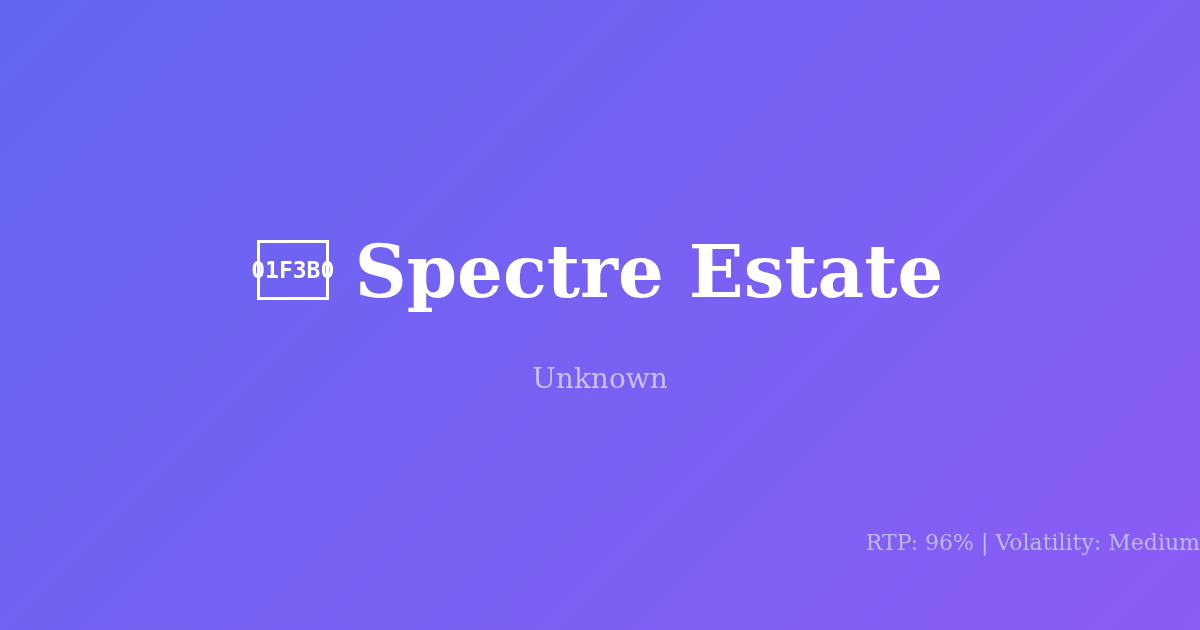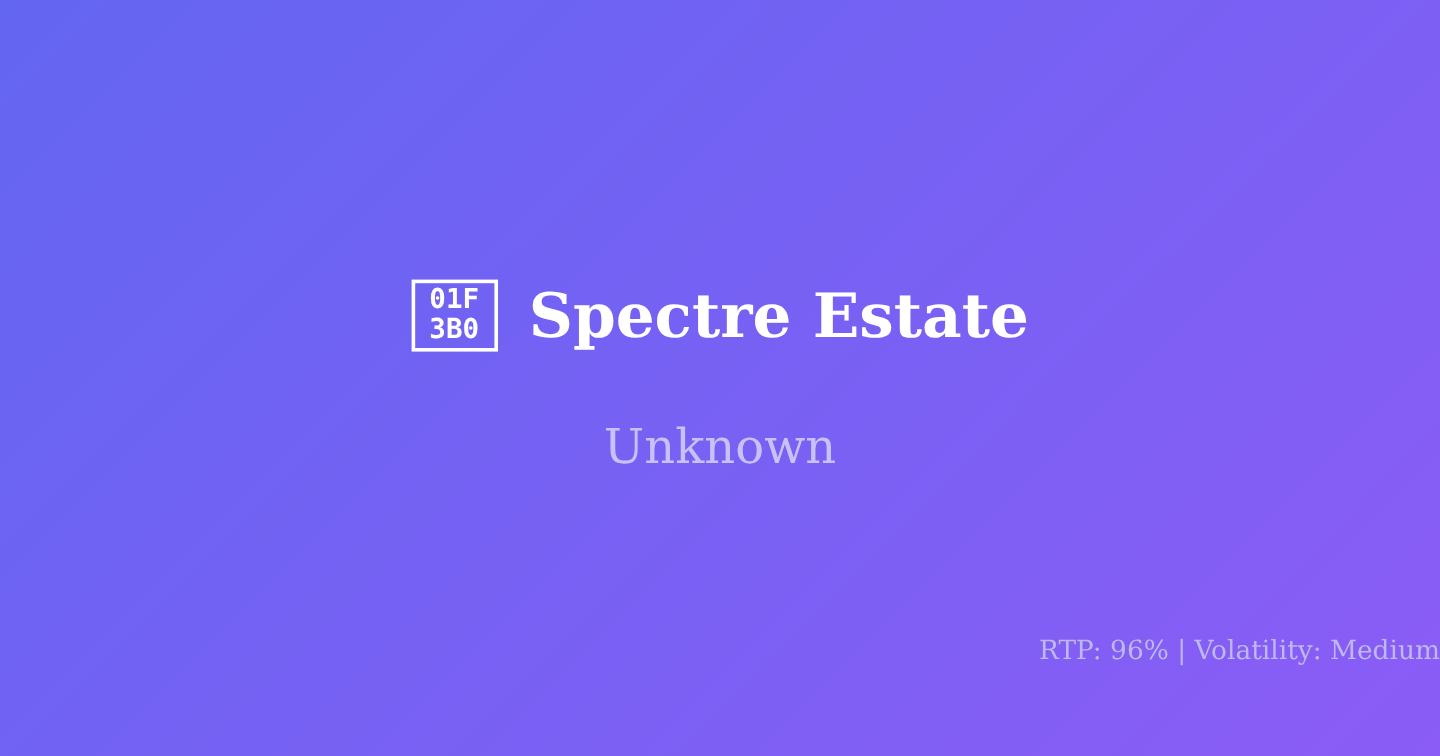--- a/index.html
+++ b/index.html
@@ -37,21 +37,21 @@
     justify-content: center;
     gap: 26px;
     margin: 0;
     padding: 0;
   }
 
   
   .tofu {
     position: relative;
     display: flex;
-    flex-direction: column;
+    flex-direction: row;
     align-items: center;
     justify-content: center;
     box-sizing: border-box;
     width: 72px;
     height: 60px;
     margin-bottom: 4px;
     border: 3px solid #ffffff;
     font-family: "DejaVu Sans Mono", "Liberation Mono", monospace;
     font-weight: 700;
     font-size: 23px;
@@ -64,34 +64,34 @@
   .tofu span {
     display: block;
     text-align: center;
   }
 
   .og-title {
     margin: 0;
     padding: 0;
     font-family: "DejaVu Serif", "Liberation Serif", serif;
     font-weight: 700;
-    font-size: 51px;
+    font-size: 72px;
     line-height: 1.05;
     color: #ffffff;
     white-space: nowrap;
     letter-spacing: 0px;
   }
 
   .og-subtitle {
     margin: 0;
     padding: 0;
     margin-top: 52px;
     font-family: "DejaVu Serif", "Liberation Serif", serif;
     font-weight: 400;
-    font-size: 40px;
+    font-size: 28px;
     line-height: 1.2;
     color: #c7c2f5;
     white-space: nowrap;
   }
 
   .og-meta {
     position: absolute;
     left: 0;
     right: 0;
     top: 530px;

